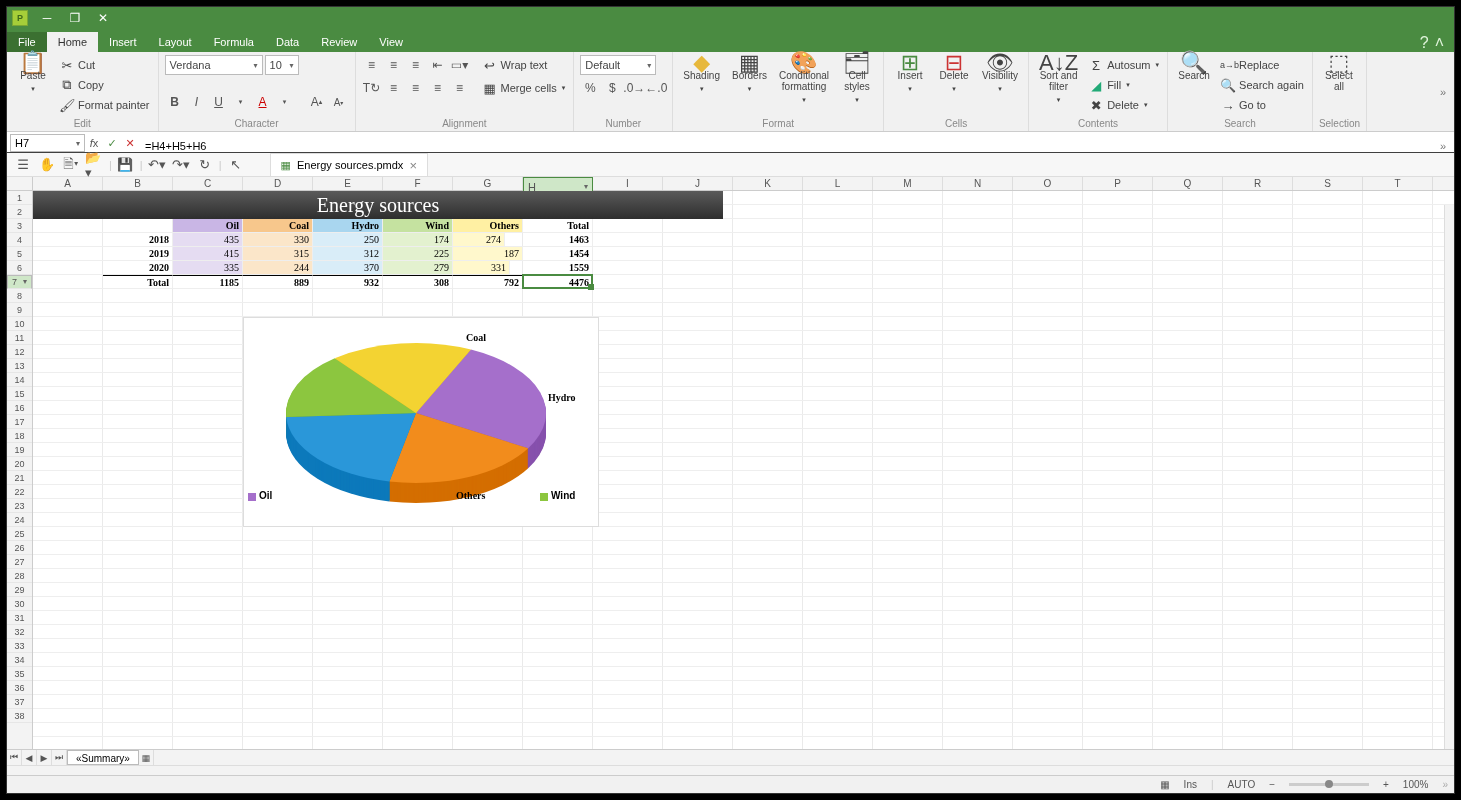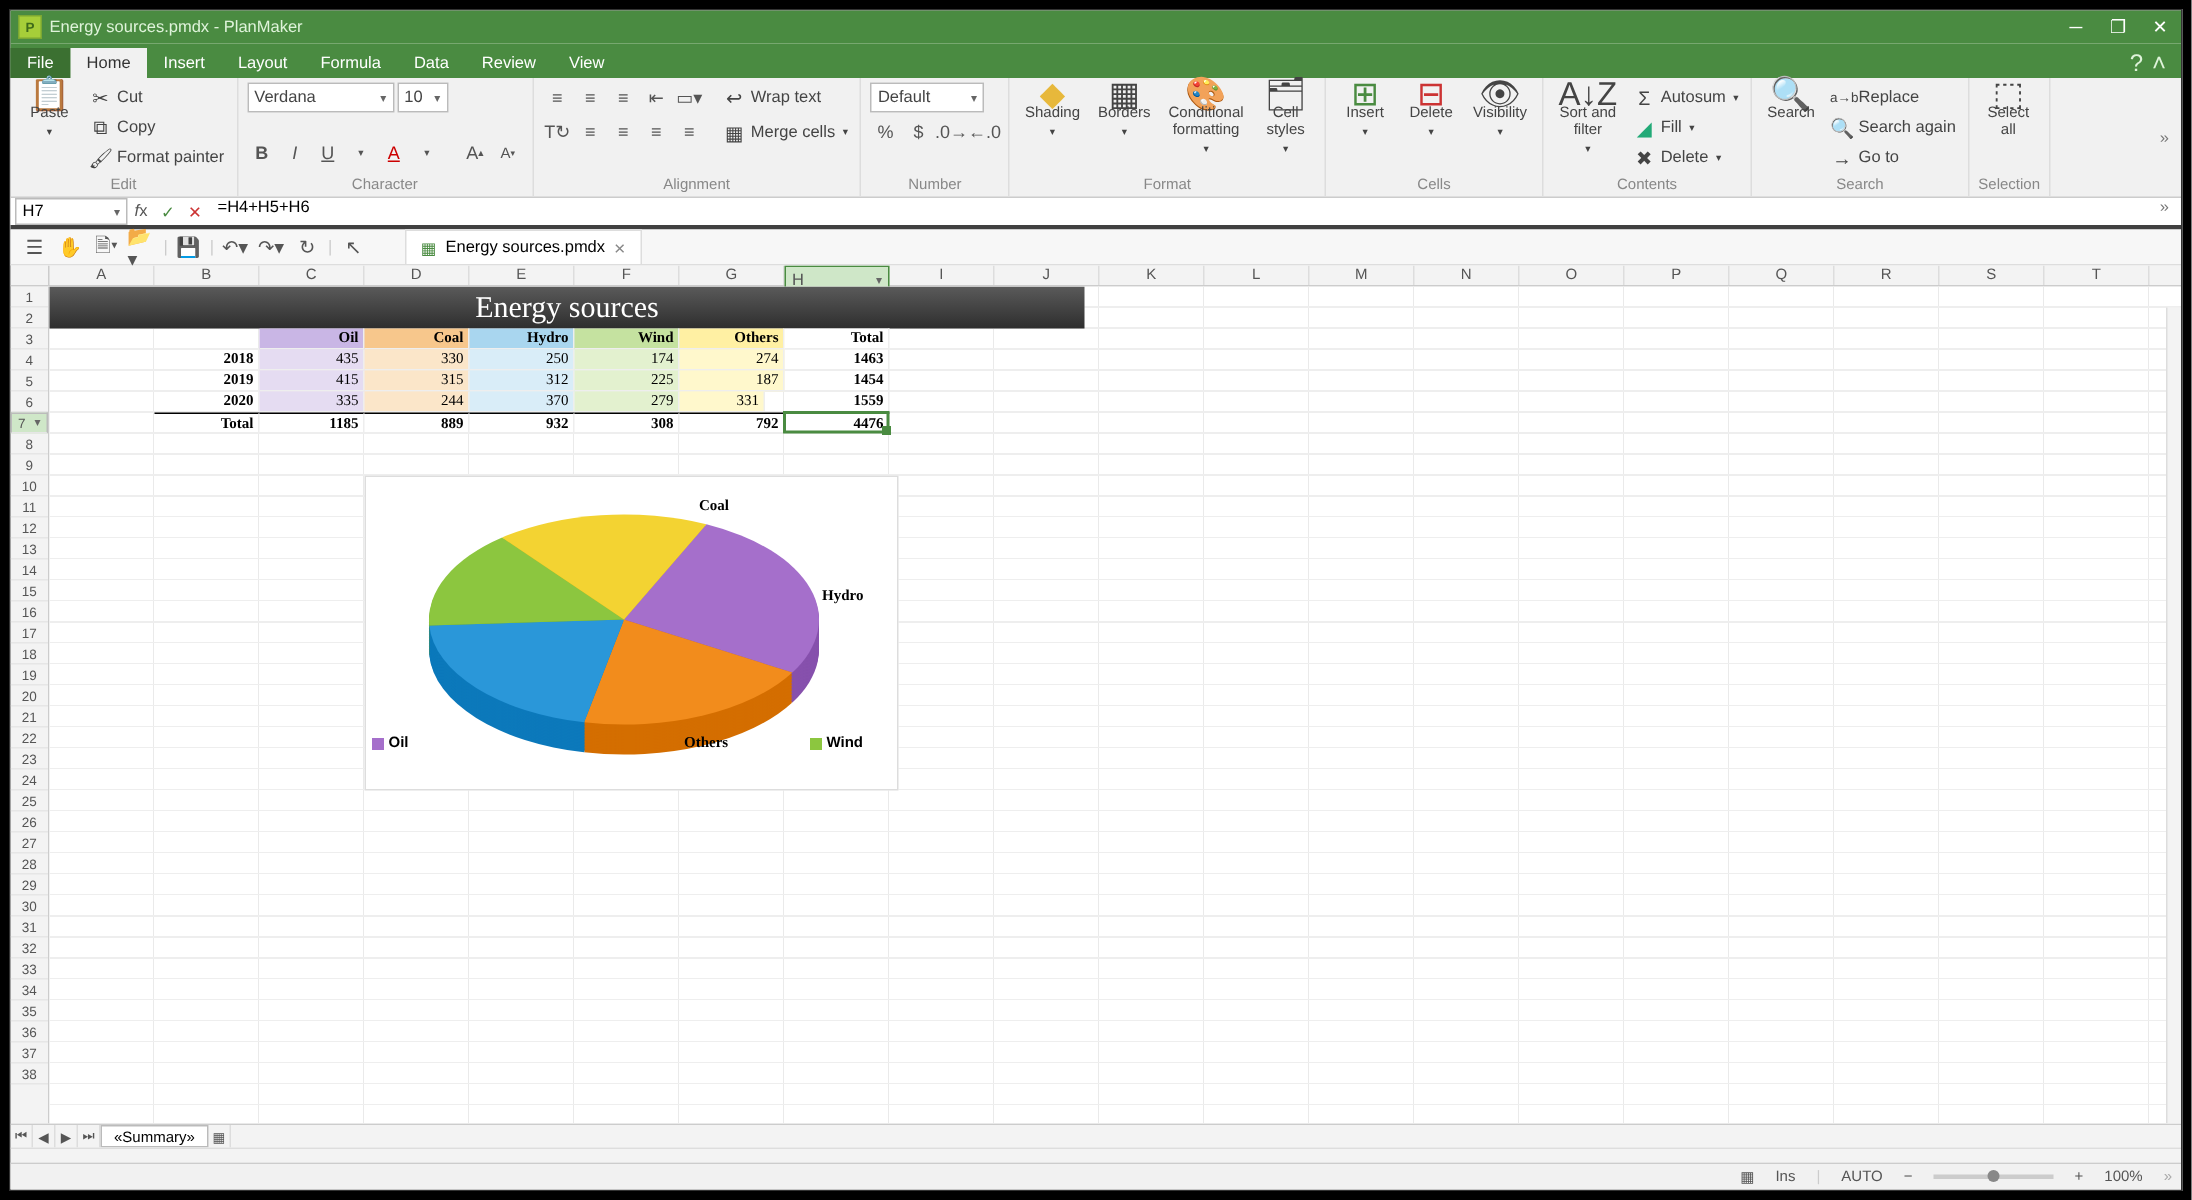--- a/index.html
+++ b/index.html
@@ -30,21 +30,21 @@
 .bigbtn span { font-size: 10px; line-height: 11px; text-align: center; }
 .minirow { display: flex; align-items: center; gap: 3px; height: 20px; padding: 0 2px; cursor: pointer; }
 .minirow .ic { width: 16px; text-align: center; font-size: 13px; }
 .sel { height: 20px; border: 1px solid #bbb; background: #fff; font-size: 11px; padding: 0 4px; display: flex; align-items: center; justify-content: space-between; }
 .sel::after { content: "▾"; font-size: 8px; color: #666; margin-left: 4px; }
 .iconbtn { width: 20px; height: 20px; display: flex; align-items: center; justify-content: center; cursor: pointer; font-size: 12px; color: #555; }
 .vstack { display: flex; flex-direction: column; }
 .hstack { display: flex; align-items: center; gap: 2px; }
 
 
-.formulabar { height: 21px; border-bottom: 3px solid #404040; display: flex; align-items: flex-start; font-size: 11px; background: #fff; }
+.formulabar { height: 21px; border-bottom: 1px solid #404040; display: flex; align-items: flex-end; font-size: 11px; background: #fff; }
 .cellref { width: 75px; border: 1px solid #bbb; height: 18px; margin-left: 3px; padding: 0 4px; display: flex; align-items: center; justify-content: space-between; }
 .cellref::after { content: "▾"; font-size: 8px; color: #666; }
 .fbtns { display: flex; }
 .fbtn { width: 18px; height: 18px; display: flex; align-items: center; justify-content: center; font-size: 11px; color: #555; cursor: pointer; }
 .formula-input { flex: 1; padding: 0 6px; }
 
 
 .quickbar { height: 24px; background: #f7f7f7; border-bottom: 1px solid #ddd; display: flex; align-items: center; gap: 4px; padding: 0 6px; font-size: 11px; }
 .qbtn { width: 20px; height: 20px; display: flex; align-items: center; justify-content: center; cursor: pointer; color: #555; font-size: 13px; }
 .doctab { display: flex; align-items: center; gap: 6px; padding: 0 10px; margin-left: 20px; background: #fff; border: 1px solid #ddd; border-bottom: none; height: 23px; }
@@ -96,21 +96,20 @@
 .zoom-slider { width: 80px; height: 3px; background: #ccc; position: relative; }
 .zoom-slider::after { content: ""; position: absolute; width: 8px; height: 8px; background: #888; border-radius: 50%; left: 36px; top: -3px; }
 </style>
 </head>
 <body>
 
 <div class="app">
 
   <div class="titlebar">
     <div class="title-icon">P</div>
-    <div class="title-text">Energy sources.pmdx - PlanMaker</div>
     <div class="winbtns">
       <div class="winbtn">─</div>
       <div class="winbtn">❐</div>
       <div class="winbtn">✕</div>
     </div>
   </div>
 
   <div class="tabstrip">
     <div class="tab file">File</div>
     <div class="tab active">Home</div>
@@ -447,21 +446,21 @@
             <div class="dc hdr" style="left: 210px; top: 28px; width: 70px; height: 14px; background: rgb(247, 199, 140); font-weight: bold;">Coal</div>
             <div class="dc hdr" style="left: 280px; top: 28px; width: 70px; height: 14px; background: rgb(169, 214, 239); font-weight: bold;">Hydro</div>
             <div class="dc hdr" style="left: 350px; top: 28px; width: 70px; height: 14px; background: rgb(197, 226, 160); font-weight: bold;">Wind</div>
             <div class="dc hdr" style="left: 420px; top: 28px; width: 70px; height: 14px; background: rgb(255, 240, 163); font-weight: bold;">Others</div>
             <div class="dc hdr" style="left: 490px; top: 28px; width: 70px; height: 14px; background: rgb(255, 255, 255); font-weight: bold;">Total</div>
             <div class="dc hdr" style="left: 70px; top: 42px; width: 70px; height: 14px; font-weight: bold;">2018</div>
             <div class="dc " style="left: 140px; top: 42px; width: 70px; height: 14px; background: rgb(229, 220, 242);">435</div>
             <div class="dc " style="left: 210px; top: 42px; width: 70px; height: 14px; background: rgb(251, 230, 201);">330</div>
             <div class="dc " style="left: 280px; top: 42px; width: 70px; height: 14px; background: rgb(217, 237, 248);">250</div>
             <div class="dc " style="left: 350px; top: 42px; width: 70px; height: 14px; background: rgb(227, 241, 207);">174</div>
-            <div class="dc " style="left: 420px; top: 42px; width: 70px; height: 14px; background: rgb(255, 248, 204);">274</div>
+            <div class="dc " style="left: 420px; top: 42px; width: 52px; height: 14px; background: rgb(255, 248, 204);">274</div>
             <div class="dc " style="left: 490px; top: 42px; width: 70px; height: 14px; font-weight: bold;">1463</div>
             <div class="dc hdr" style="left: 70px; top: 56px; width: 70px; height: 14px; font-weight: bold;">2019</div>
             <div class="dc " style="left: 140px; top: 56px; width: 70px; height: 14px; background: rgb(229, 220, 242);">415</div>
             <div class="dc " style="left: 210px; top: 56px; width: 70px; height: 14px; background: rgb(251, 230, 201);">315</div>
             <div class="dc " style="left: 280px; top: 56px; width: 70px; height: 14px; background: rgb(217, 237, 248);">312</div>
             <div class="dc " style="left: 350px; top: 56px; width: 70px; height: 14px; background: rgb(227, 241, 207);">225</div>
             <div class="dc " style="left: 420px; top: 56px; width: 70px; height: 14px; background: rgb(255, 248, 204);">187</div>
             <div class="dc " style="left: 490px; top: 56px; width: 70px; height: 14px; font-weight: bold;">1454</div>
             <div class="dc hdr" style="left: 70px; top: 70px; width: 70px; height: 14px; font-weight: bold;">2020</div>
             <div class="dc " style="left: 140px; top: 70px; width: 70px; height: 14px; background: rgb(229, 220, 242);">335</div>

